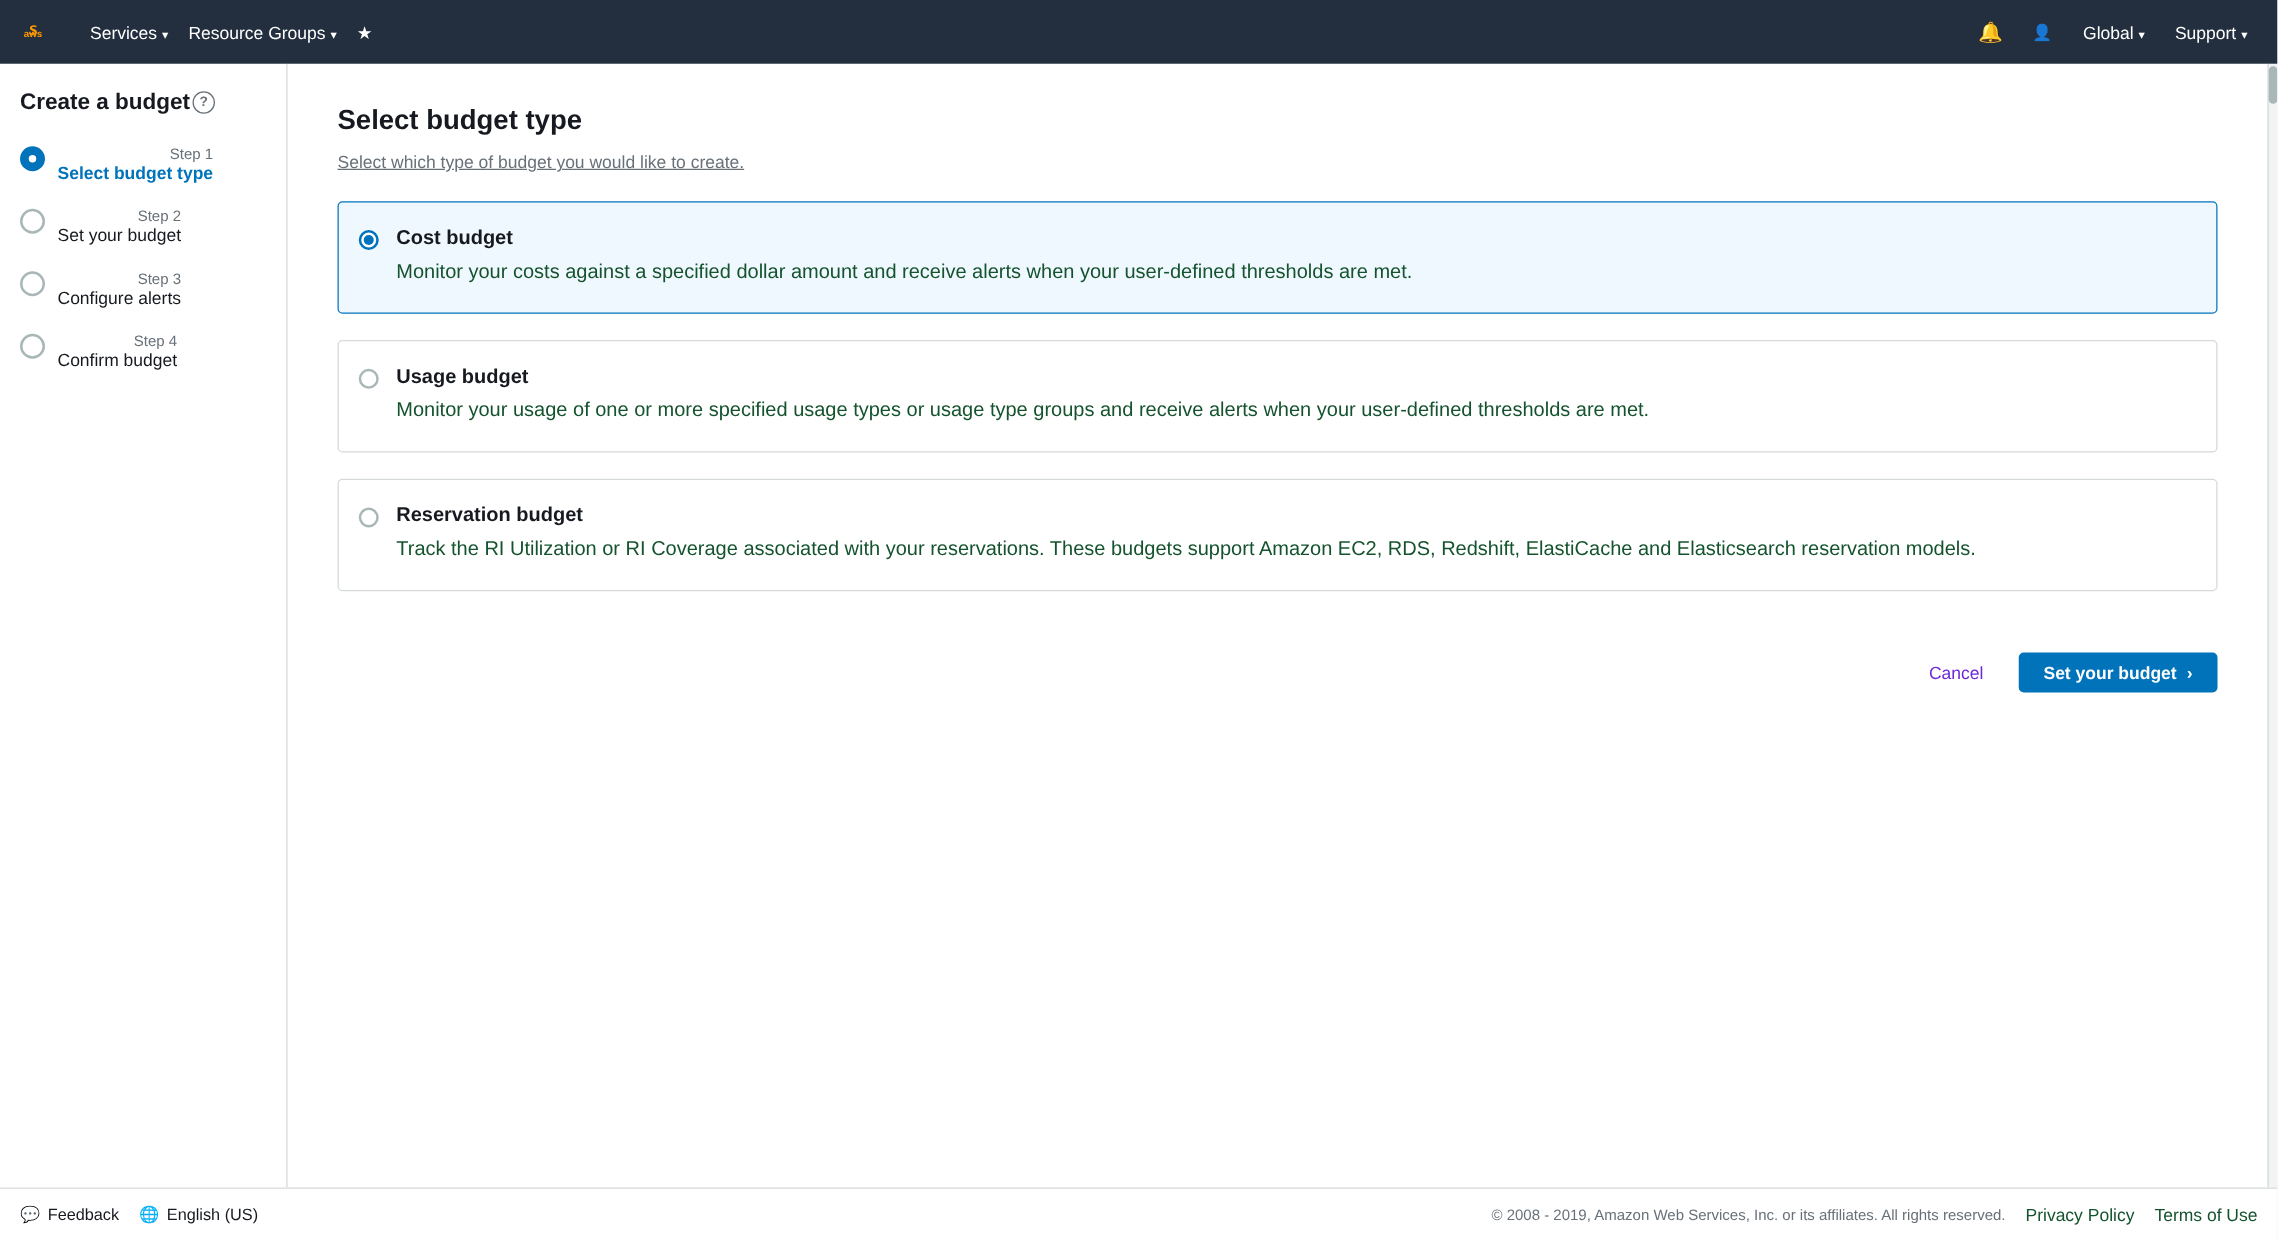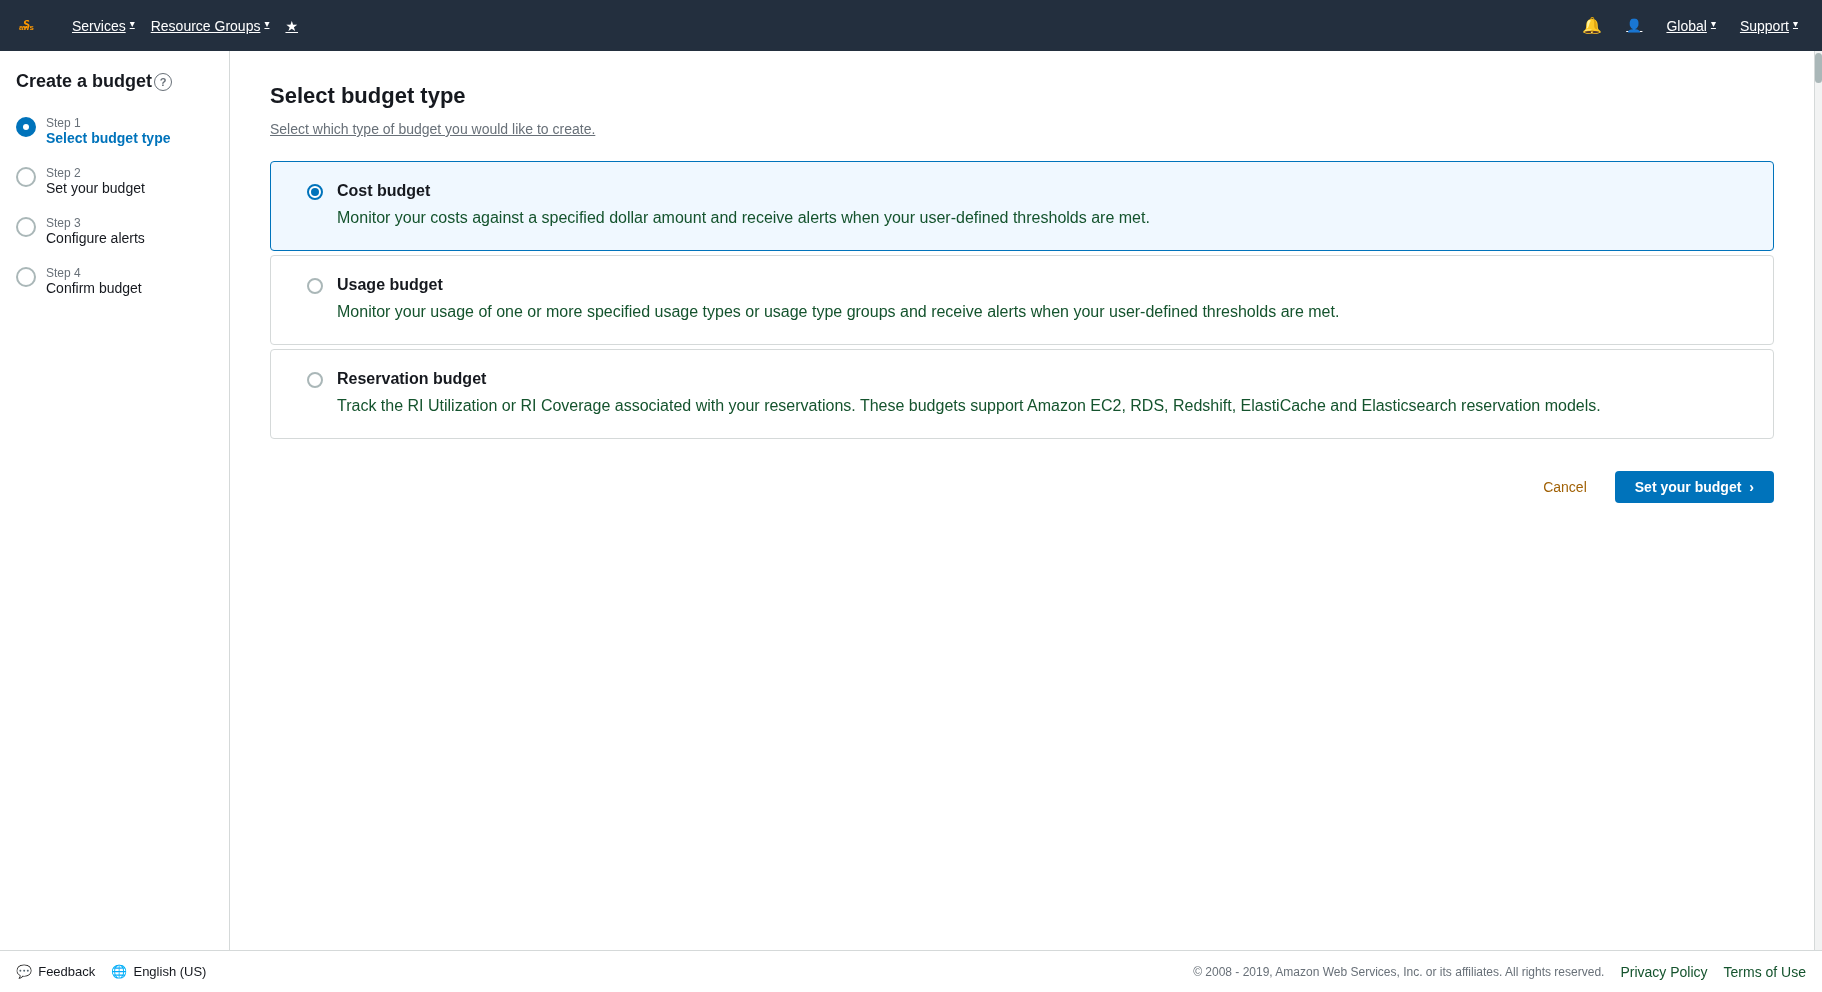--- a/index.html
+++ b/index.html
@@ -19,24 +19,23 @@
       height: 36px;
       margin-right: 12px;
       flex-shrink: 0;
     }
     .nav-item {
       color: #fff;
       font-size: 14px;
       cursor: pointer;
       padding: 4px 8px;
       display: flex;
-      align-items: flex-start;
+      align-items: flex-end;
       gap: 4px;
       white-space: nowrap;
-      text-decoration: underline;
     }
     .nav-separator { flex: 1; }
     .nav-right { display: flex; align-items: center; gap: 8px; }
     .nav-icon-btn { color: #fff; cursor: pointer; font-size: 16px; padding: 4px 8px; }
     .chevron { font-size: 10px; }
 
     
     .main-layout {
       display: flex;
       flex: 1;
@@ -67,21 +66,21 @@
       border-radius: 50%;
       border: 1px solid #687078;
       color: #687078;
       font-size: 11px;
       display: inline-flex;
       align-items: center;
       justify-content: center;
       cursor: pointer;
       flex-shrink: 0;
     }
-    .step-list { margin-top: 24px; }
+    .step-list { margin-top: 24px; text-align: right; }
     .step-item { display: flex; align-items: flex-start; margin-bottom: 20px; gap: 10px; }
     .step-indicator {
       width: 20px;
       height: 20px;
       border-radius: 50%;
       border: 2px solid #aab7b8;
       display: flex;
       align-items: center;
       justify-content: center;
       font-size: 10px;
@@ -123,22 +122,22 @@
       color: #687078;
       margin-bottom: 24px;
       text-decoration: underline;
     }
 
     
     .budget-options { display: flex; flex-direction: column; gap: 0; }
     .budget-option {
       border: 1px solid #d5d9d9;
       border-radius: 4px;
-      padding: 20px 36px;
-      margin-bottom: 4px;
+      padding: 20px 16px;
+      margin-bottom: 21px;
       cursor: pointer;
       display: flex;
       align-items: flex-start;
       gap: 14px;
       background: #fff;
     }
     .budget-option.selected {
       border-color: #0073bb;
       background: #f0f8ff;
     }
@@ -181,21 +180,21 @@
     .action-row {
       display: flex;
       justify-content: flex-end;
       align-items: center;
       gap: 12px;
       margin-top: 28px;
     }
     .btn-cancel {
       background: none;
       border: none;
-      color: #a16207;
+      color: #6d28d9;
       font-size: 14px;
       cursor: pointer;
       padding: 8px 16px;
     }
     .btn-primary {
       background: #0073bb;
       color: #fff;
       border: none;
       border-radius: 4px;
       padding: 8px 20px;

